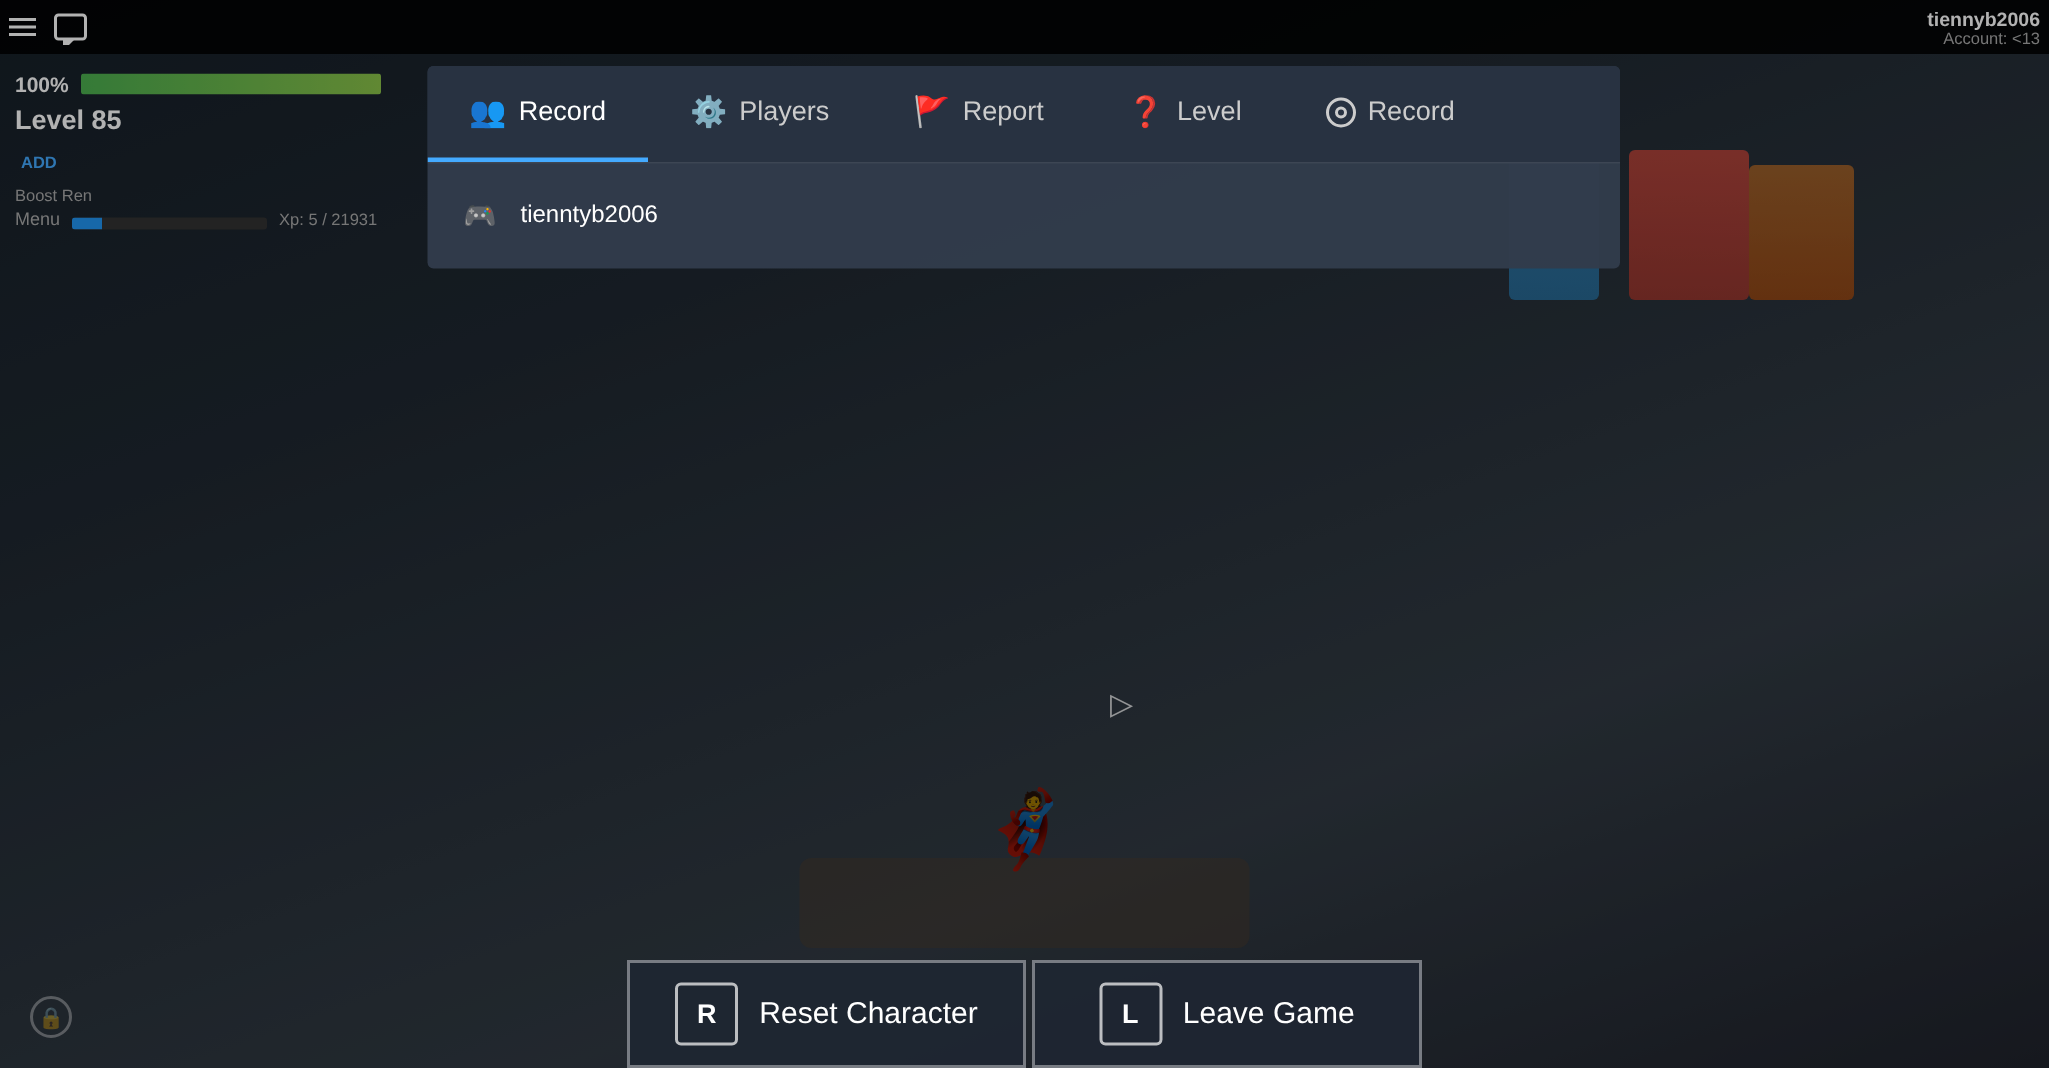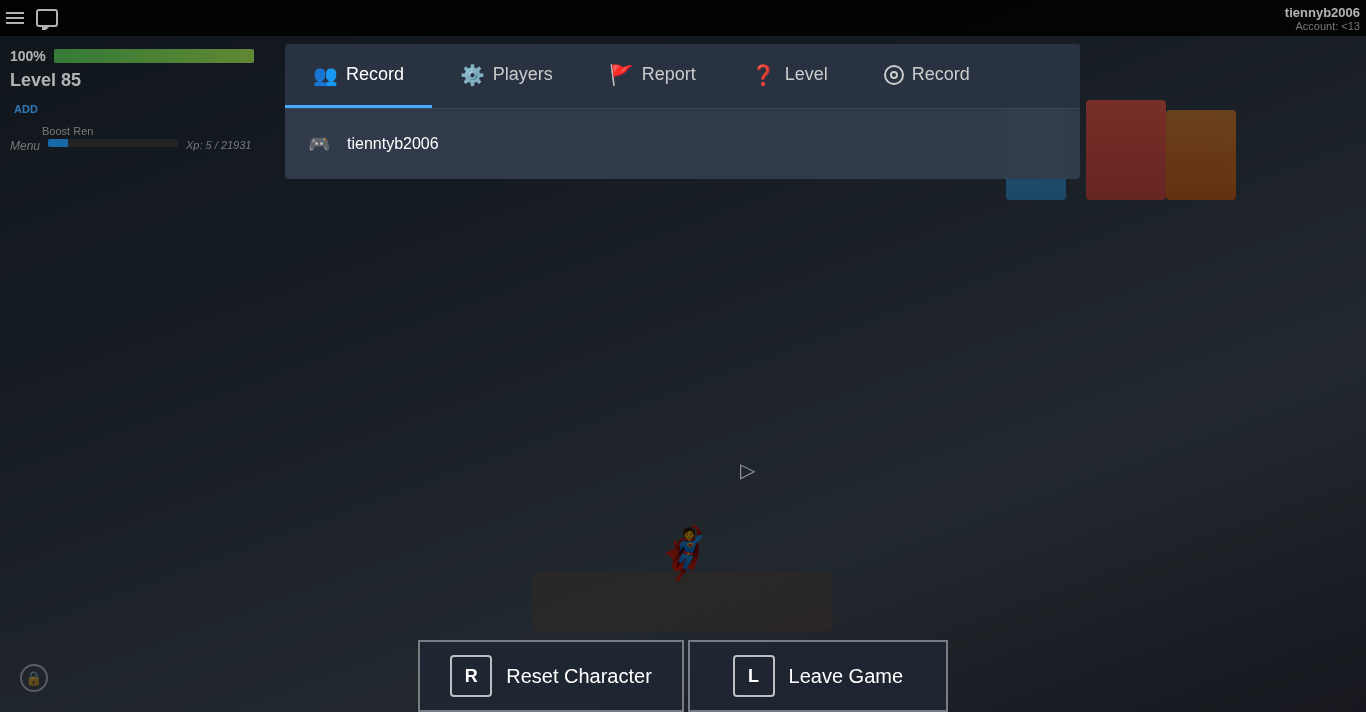--- a/index.html
+++ b/index.html
@@ -157,21 +157,20 @@
     }
     .xp-text {
       color: #aaa;
       font-size: 11px;
     }
 
     .boost-text {
       color: #aaa;
       font-size: 11px;
       margin-top: 2px;
-      margin-left: 32px;
     }
 
     .add-btn {
       color: #4af;
       font-size: 11px;
       font-weight: bold;
       cursor: pointer;
       margin-left: 4px;
     }
 
@@ -422,21 +421,21 @@
     <span class="health-pct">100%</span>
     <div class="health-bar">
       <div class="health-bar-fill"></div>
     </div>
   </div>
   <div style="display:flex;align-items:flex-start;gap:8px;flex-direction:column;">
     <span class="level-badge">Level 85</span>
     <span class="add-btn">ADD</span>
     <span class="boost-text">Boost Ren</span>
   </div>
-  <div style="display:flex;align-items:flex-start;gap:8px;margin-top:2px;font-style:italic;">
+  <div style="display:flex;align-items:flex-end;gap:8px;margin-top:2px;">
     <span class="menu-btn">Menu</span>
     <div class="xp-bar">
       <div class="xp-bar-fill"></div>
     </div>
     <span class="xp-text">Xp: 5 / 21931</span>
   </div>
 </div>
 
 <div class="modal-overlay"></div>
 

